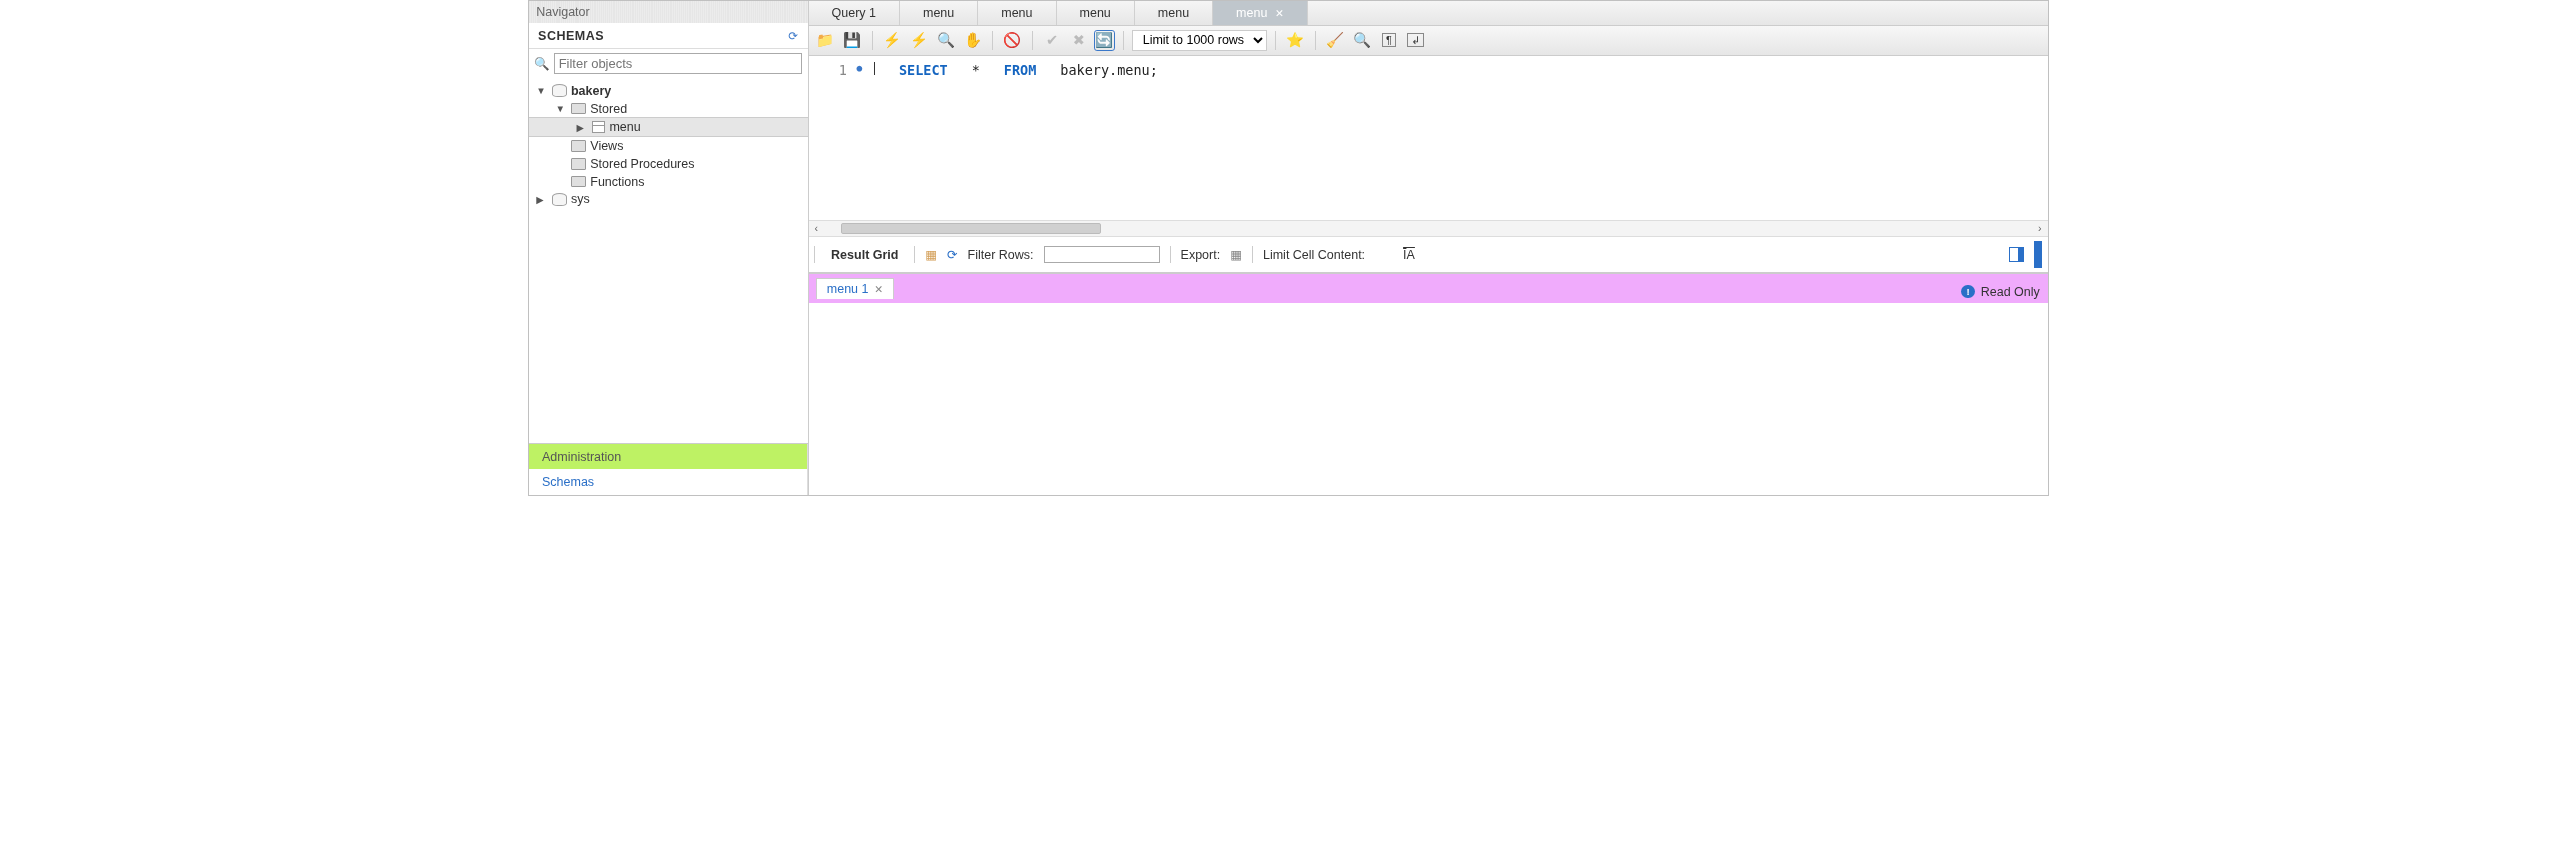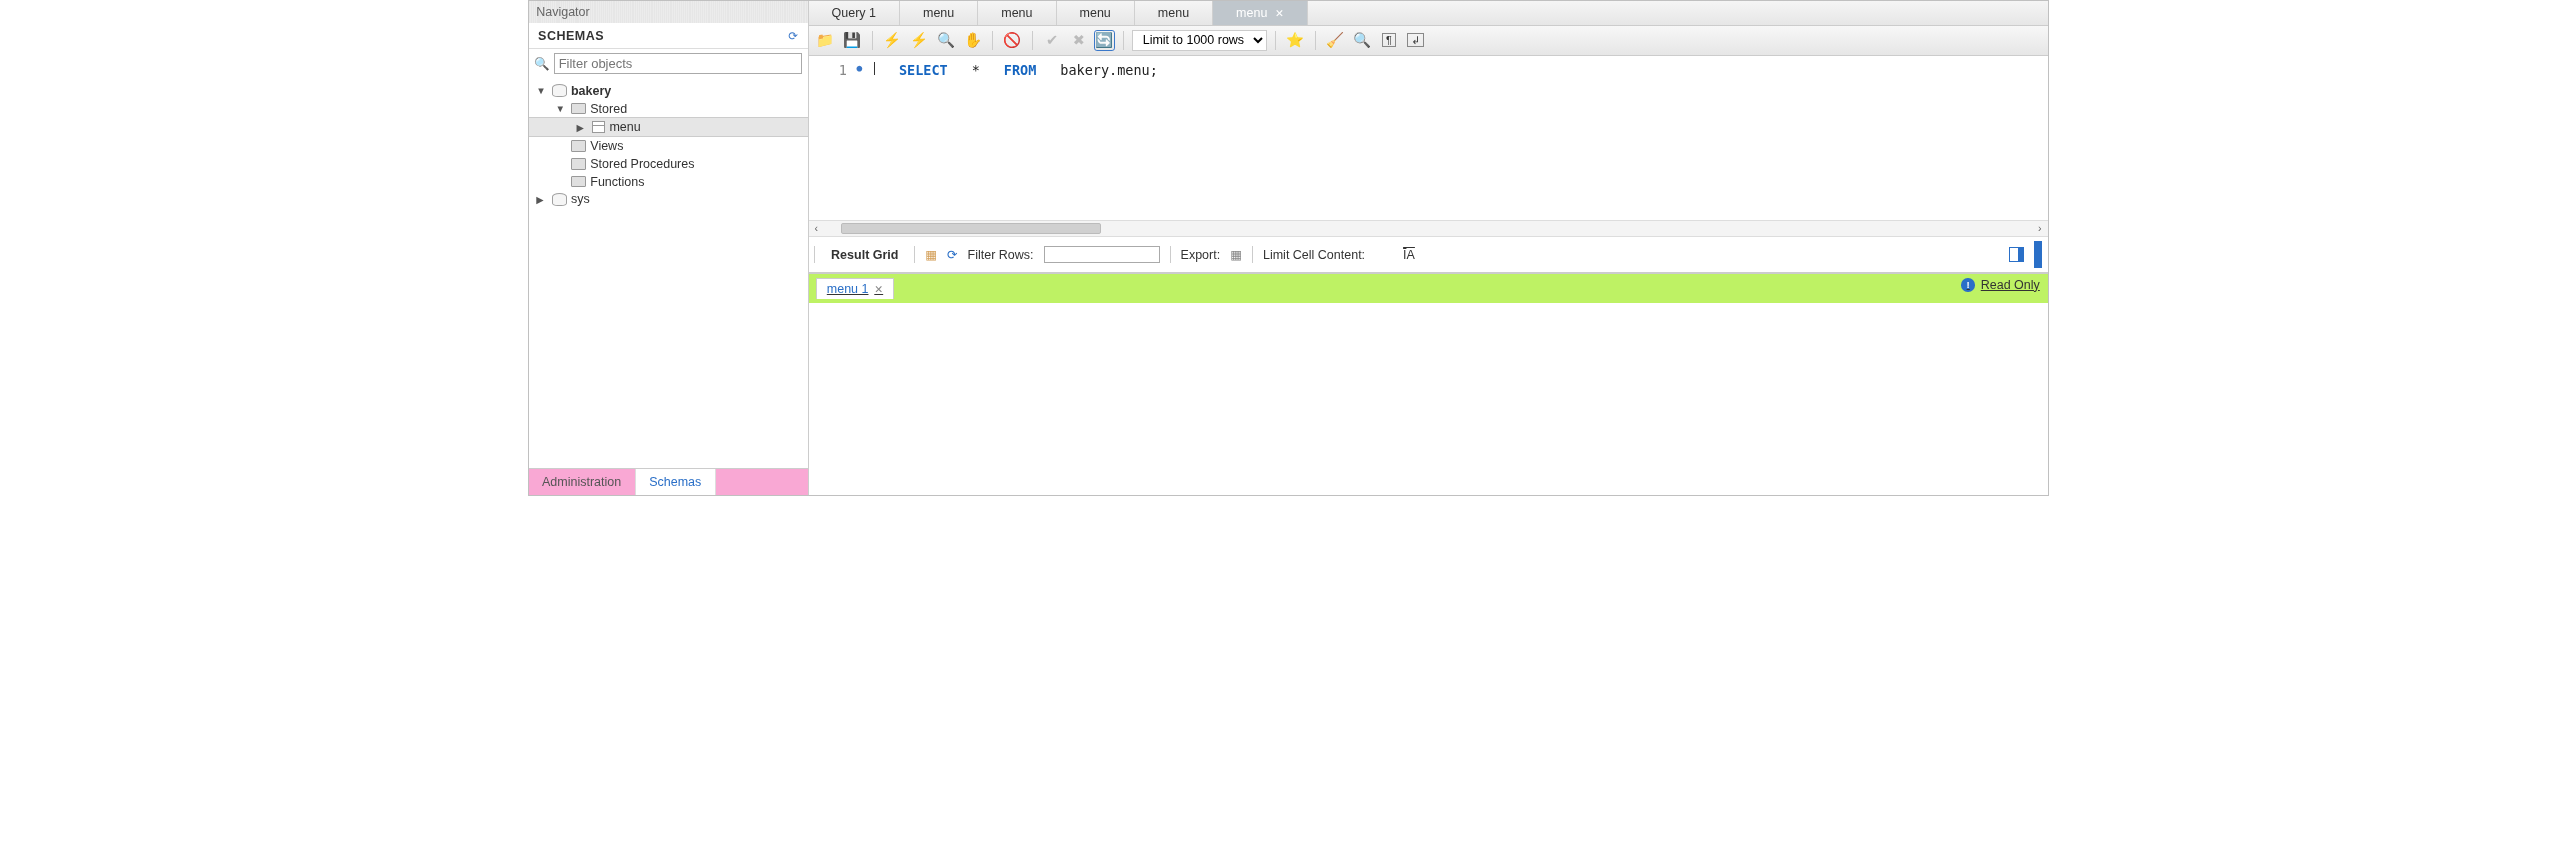--- a/index.html
+++ b/index.html
@@ -113,21 +113,22 @@
       border: 1px solid #999;
       position: relative;
     }
     .table-icon-sm::before {
       content:""; position:absolute; left:0; right:0; top:2.9px; border-top:1px solid #999;
     }
     .bold { font-weight: bold; }
     .nav-tabs {
       display: flex;
       border-top: 1px solid #ccc;
-      background: #f9a8d4;
+      background: #bef264;
+      flex-direction: column;
     }
     .nav-tab {
       padding: 5.8px 13.5px;
       font-size: 12.5px;
       color: #555;
       border-right: 1px solid #ddd;
       cursor: pointer;
     }
     .nav-tab.active {
       background: #fff;
@@ -309,27 +310,26 @@
     }
     .right-blue-strip {
       position:absolute;
       right:0; top:0;
       width:7.7px; height:39px;
       background:#2a6fc7;
     }
 
     .footer {
       display:flex;
-      align-items:flex-start;
+      align-items:flex-end;
       border-top: 1px solid #ccc;
-      background: #bef264;
+      background: #f0abfc;
       padding: 3.9px 7.7px;
       font-size:12.5px;
       gap: 7.7px;
-      text-decoration: underline;
     }
     .footer-tab {
       background: #fff;
       color: #2a6fc7;
       padding: 2.9px 9.6px;
       border: 1px solid #ccc;
       border-bottom: none;
       display:flex;
       align-items:center;
       gap:5.8px;

